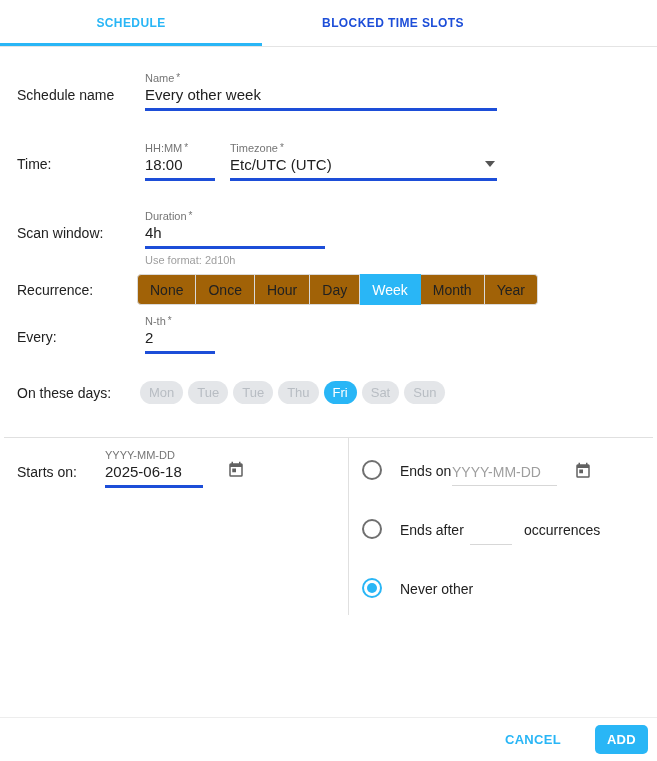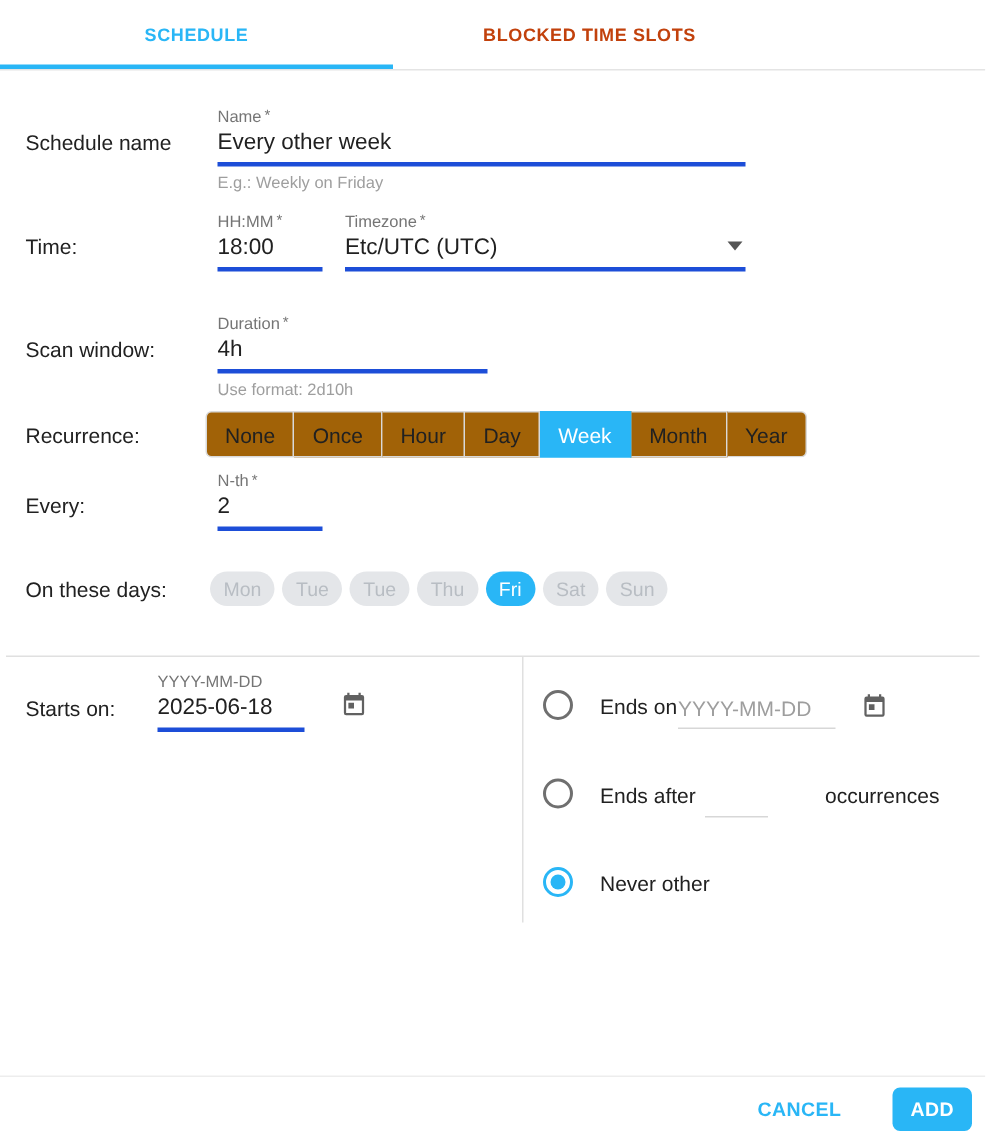--- a/index.html
+++ b/index.html
@@ -4,21 +4,21 @@
 <style>
   html,body{margin:0;padding:0;background:#fff;}
   .dialog{
     position:relative;width:657px;height:761px;background:#ffffff;overflow:hidden;
     font-family:"Liberation Sans",sans-serif;color:#212121;
   }
   
   .tabbar{position:absolute;top:0;left:0;right:0;height:46px;border-bottom:1px solid #e4e4e4;display:flex;background:#fff;}
   .tab{width:262px;height:46px;display:flex;align-items:center;justify-content:center;
     background:none;border:none;cursor:pointer;font-family:inherit;
-    font-size:12px;font-weight:bold;letter-spacing:.4px;color:#c2410c;}
+    font-size:12px;font-weight:bold;letter-spacing:.4px;color:#1d4ed8;}
   .tab.selected{color:var(--accent);box-shadow:inset 0 -3px 0 var(--accent);text-align:right;}
   
   .rowlabel{position:absolute;left:17px;font-size:14px;color:#212121;white-space:nowrap;text-align:right;}
   
   .field{position:absolute;}
   .flabel{font-size:11px;line-height:12px;color:#757575;margin-bottom:2px;white-space:nowrap;}
   .req{font-size:10px;vertical-align:text-top;margin-left:2px;color:#757575;}
   .field input{display:block;width:100%;box-sizing:border-box;border:none;outline:none;background:transparent;
     border-bottom:3px solid #1d4ed8;font-family:inherit;font-size:15px;line-height:18px;color:#212121;
     padding:0 0 4px 0;margin:0;}
@@ -71,21 +71,20 @@
 
   <div class="tabbar">
     <button class="tab selected">SCHEDULE</button>
       <button class="tab">BLOCKED TIME SLOTS</button>
   </div>
 
   <div class="rowlabel" style="top:87px;">Schedule name</div>
   <div class="field" style="left:145px;top:72px;width:352px;">
     <div class="flabel"><span>Name</span><span class="req">*</span></div>
     <input type="text" value="Every other week" style="">
-    <div class="fhint">E.g.: Weekly on Friday</div>
   </div>
 
   <div class="rowlabel" style="top:156px;">Time:</div>
   <div class="field" style="left:145px;top:142px;width:70px;">
     <div class="flabel"><span>HH:MM</span><span class="req">*</span></div>
     <input type="text" value="18:00" style="">
   </div>
   <div class="field selectwrap" style="left:230px;top:142px;width:267px;">
     <div class="flabel"><span>Timezone</span><span class="req">*</span></div>
     <input type="text" value="Etc/UTC (UTC)" style="">
@@ -146,21 +145,21 @@
   <input type="text" class="inline-input" style="left: 452px; top: 463px; width: 105px;" placeholder="YYYY-MM-DD">
   <button class="calbtn" style="left:574px;top:462px;">
     <svg width="18" height="18" viewBox="0 0 24 24" fill="#616161">
         <path d="M19 3h-1V1h-2v2H8V1H6v2H5a2 2 0 0 0-2 2v14a2 2 0 0 0 2 2h14a2 2 0 0 0 2-2V5a2 2 0 0 0-2-2zm0 16H5V8h14v11zM7 10h5v5H7z"></path>
       </svg>
   </button>
 
   <button class="radio" style="left:362px;top:519px;"></button>
   <div class="radiolabel" style="left:400px;top:522px;">Ends after</div>
   <input type="text" class="inline-input" style="left: 470px; top: 522px; width: 42px;" value="">
-  <div class="radiolabel" style="left:550px;top:522px;text-align:right;">occurrences</div>
+  <div class="radiolabel" style="left:524px;top:522px;text-align:right;">occurrences</div>
 
   <button class="radio selected" style="left:362px;top:578px;"></button>
   <div class="radiolabel" style="left:400px;top:581px;">Never other</div>
 
   <div class="footer">
     <button class="textbtn">CANCEL</button>
     <button class="primarybtn">ADD</button>
   </div>
 
 </div>

